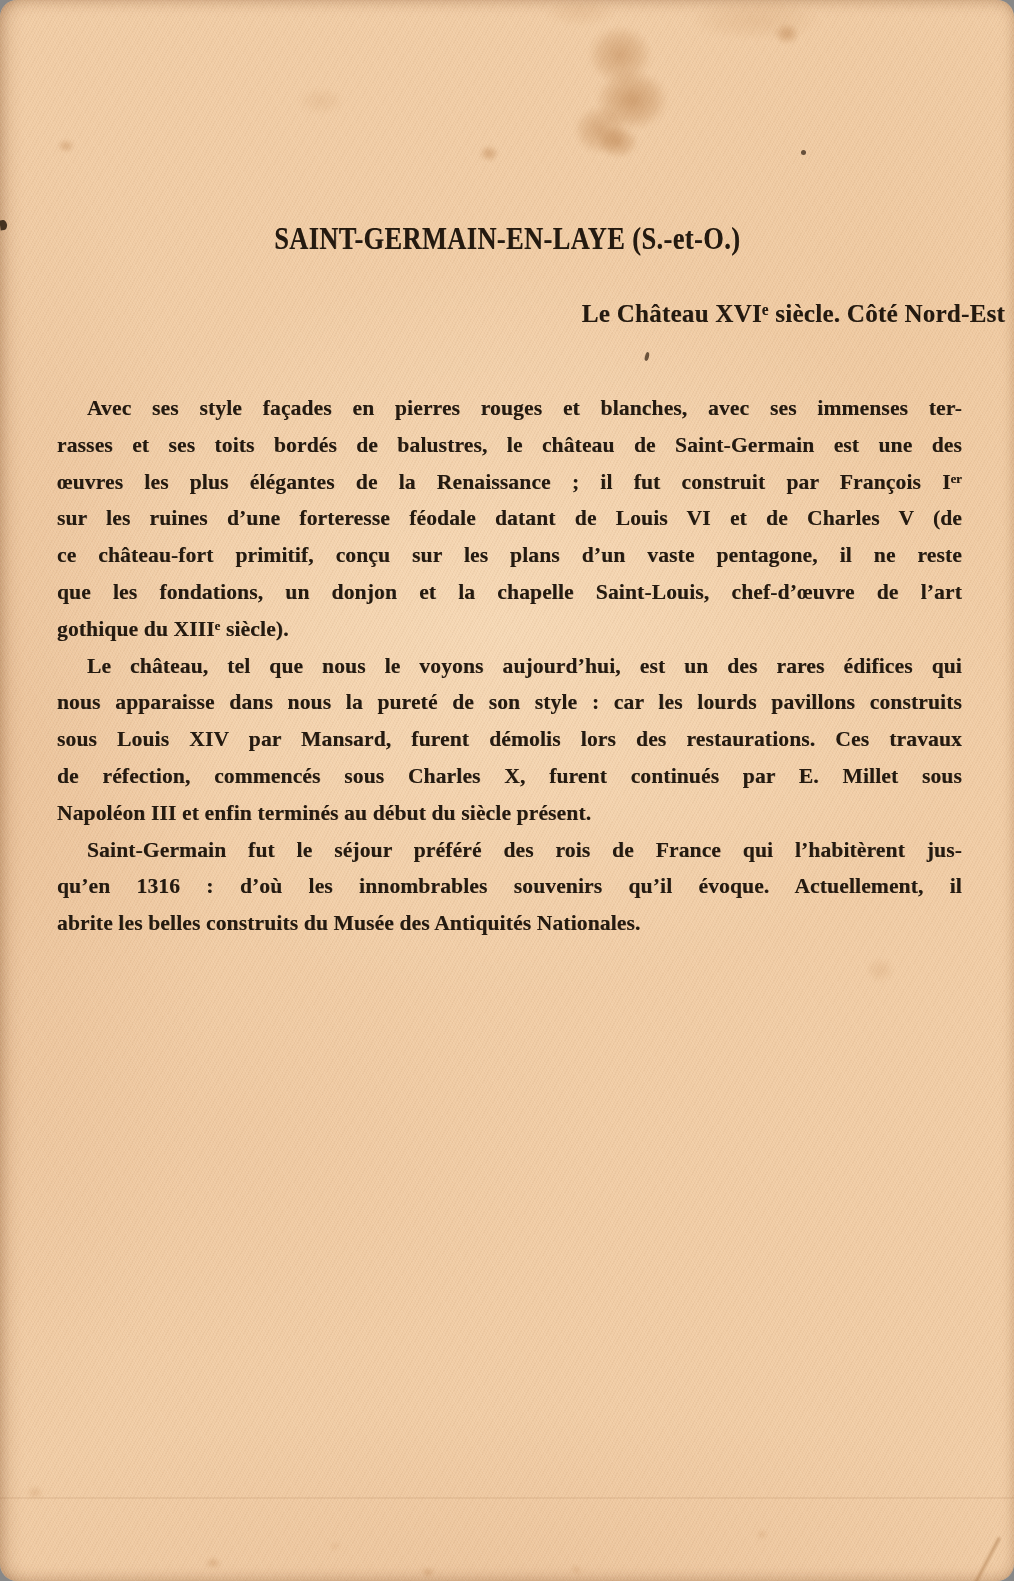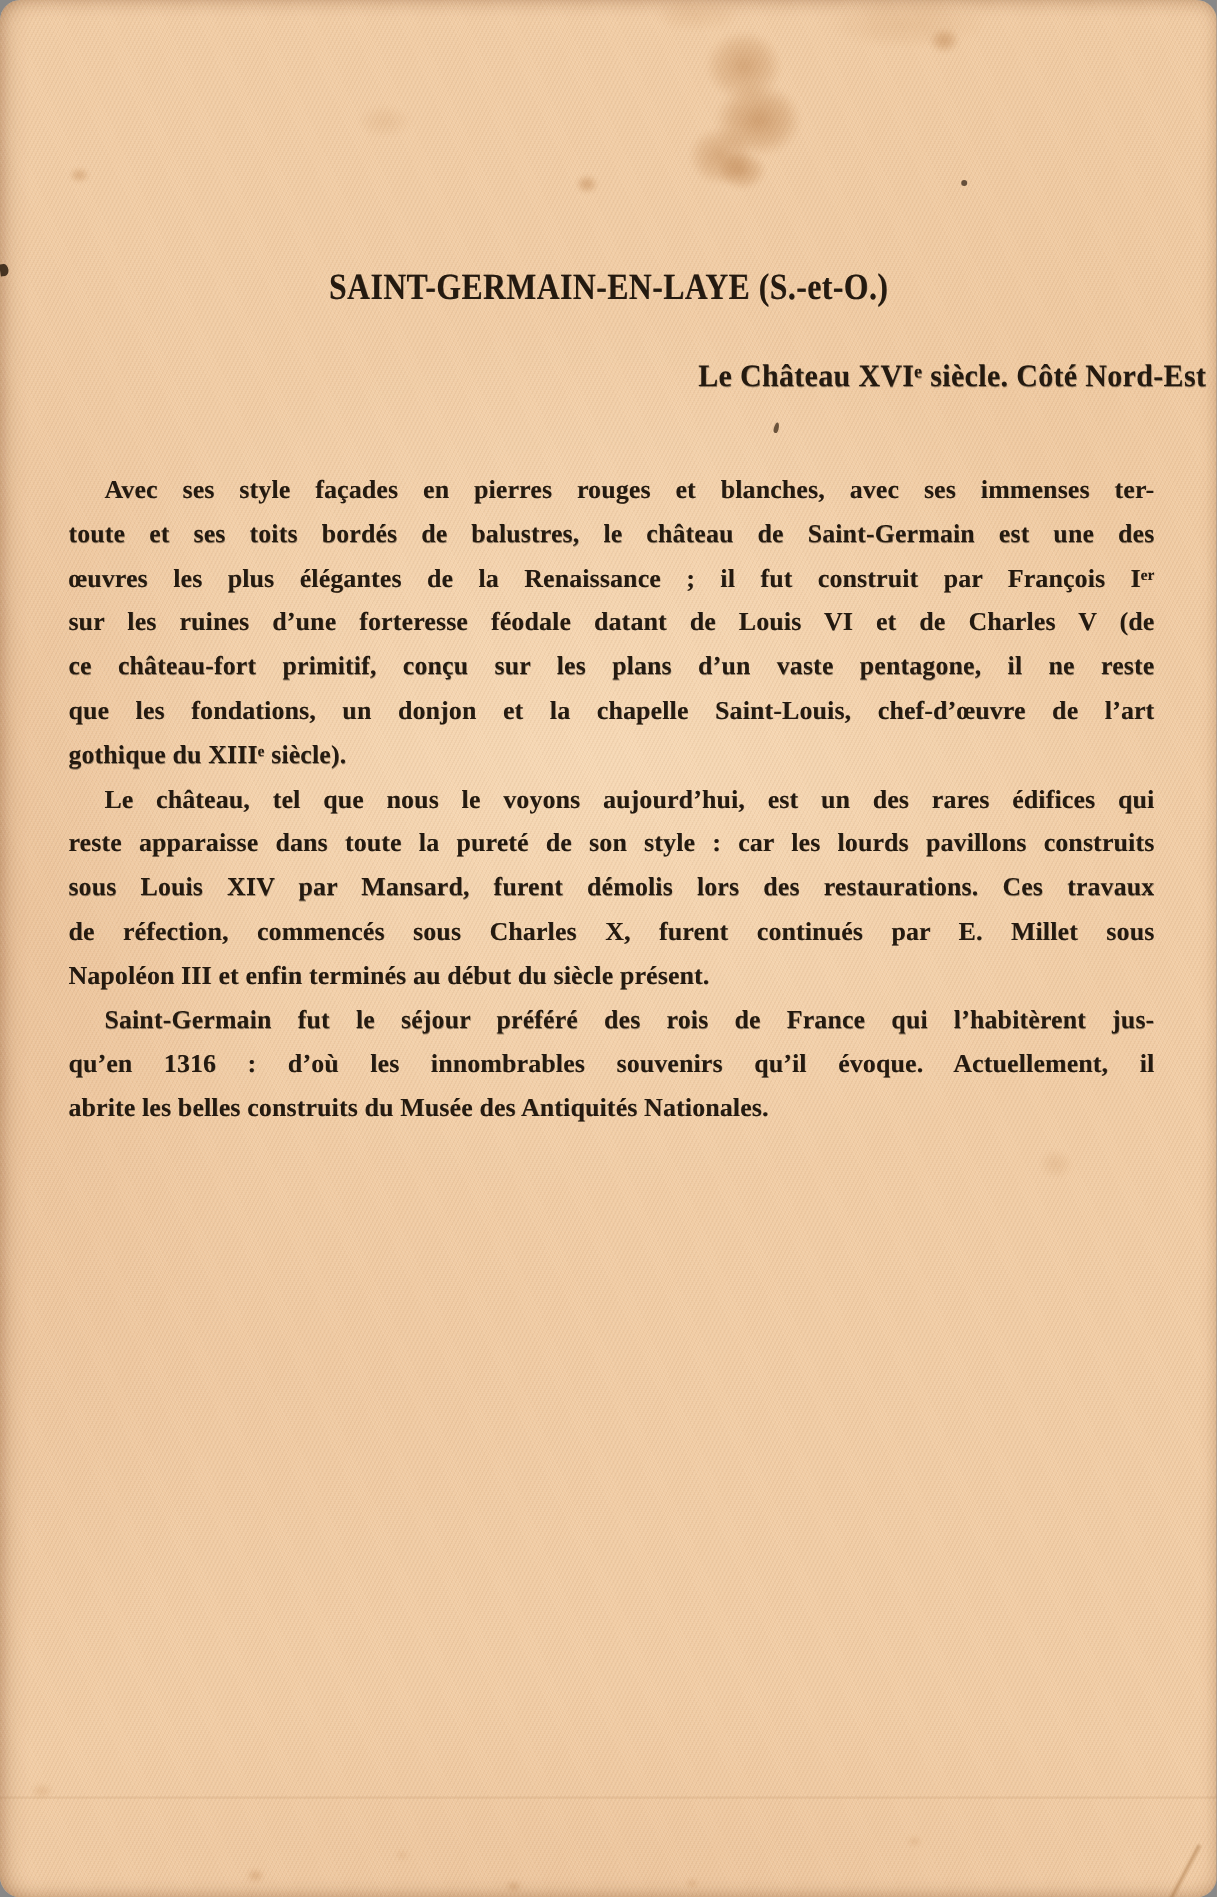--- a/index.html
+++ b/index.html
@@ -109,29 +109,29 @@
   </div>
 
   
   <div class="subtitle-row">
     <span class="subtitle-inner">Le Château XVIᵉ siècle. Côté Nord-Est</span>
   </div>
 
   
   <div class="bodytext">
     <div class="line indent">Avec ses style façades en pierres rouges et blanches, avec ses immenses ter-</div>
-    <div class="line">toute et ses toits bordés de balustres, le château de Saint-Germain est une des</div>
+    <div class="line">rasses et ses toits bordés de balustres, le château de Saint-Germain est une des</div>
     <div class="line">œuvres les plus élégantes de la Renaissance ; il fut construit par François Iᵉʳ</div>
     <div class="line">sur les ruines d’une forteresse féodale datant de Louis VI et de Charles V (de</div>
     <div class="line">ce château-fort primitif, conçu sur les plans d’un vaste pentagone, il ne reste</div>
     <div class="line">que les fondations, un donjon et la chapelle Saint-Louis, chef-d’œuvre de l’art</div>
     <div class="line last">gothique du XIIIᵉ siècle).</div>
 
     <div class="line indent">Le château, tel que nous le voyons aujourd’hui, est un des rares édifices qui</div>
-    <div class="line">reste apparaisse dans toute la pureté de son style : car les lourds pavillons construits</div>
+    <div class="line">nous apparaisse dans nous la pureté de son style : car les lourds pavillons construits</div>
     <div class="line">sous Louis XIV par Mansard, furent démolis lors des restaurations. Ces travaux</div>
     <div class="line">de réfection, commencés sous Charles X, furent continués par E. Millet sous</div>
     <div class="line last">Napoléon III et enfin terminés au début du siècle présent.</div>
 
     <div class="line indent">Saint-Germain fut le séjour préféré des rois de France qui l’habitèrent jus-</div>
     <div class="line">qu’en 1316 : d’où les innombrables souvenirs qu’il évoque. Actuellement, il</div>
     <div class="line last">abrite les belles construits du Musée des Antiquités Nationales.</div>
   </div>
 
 </div>

